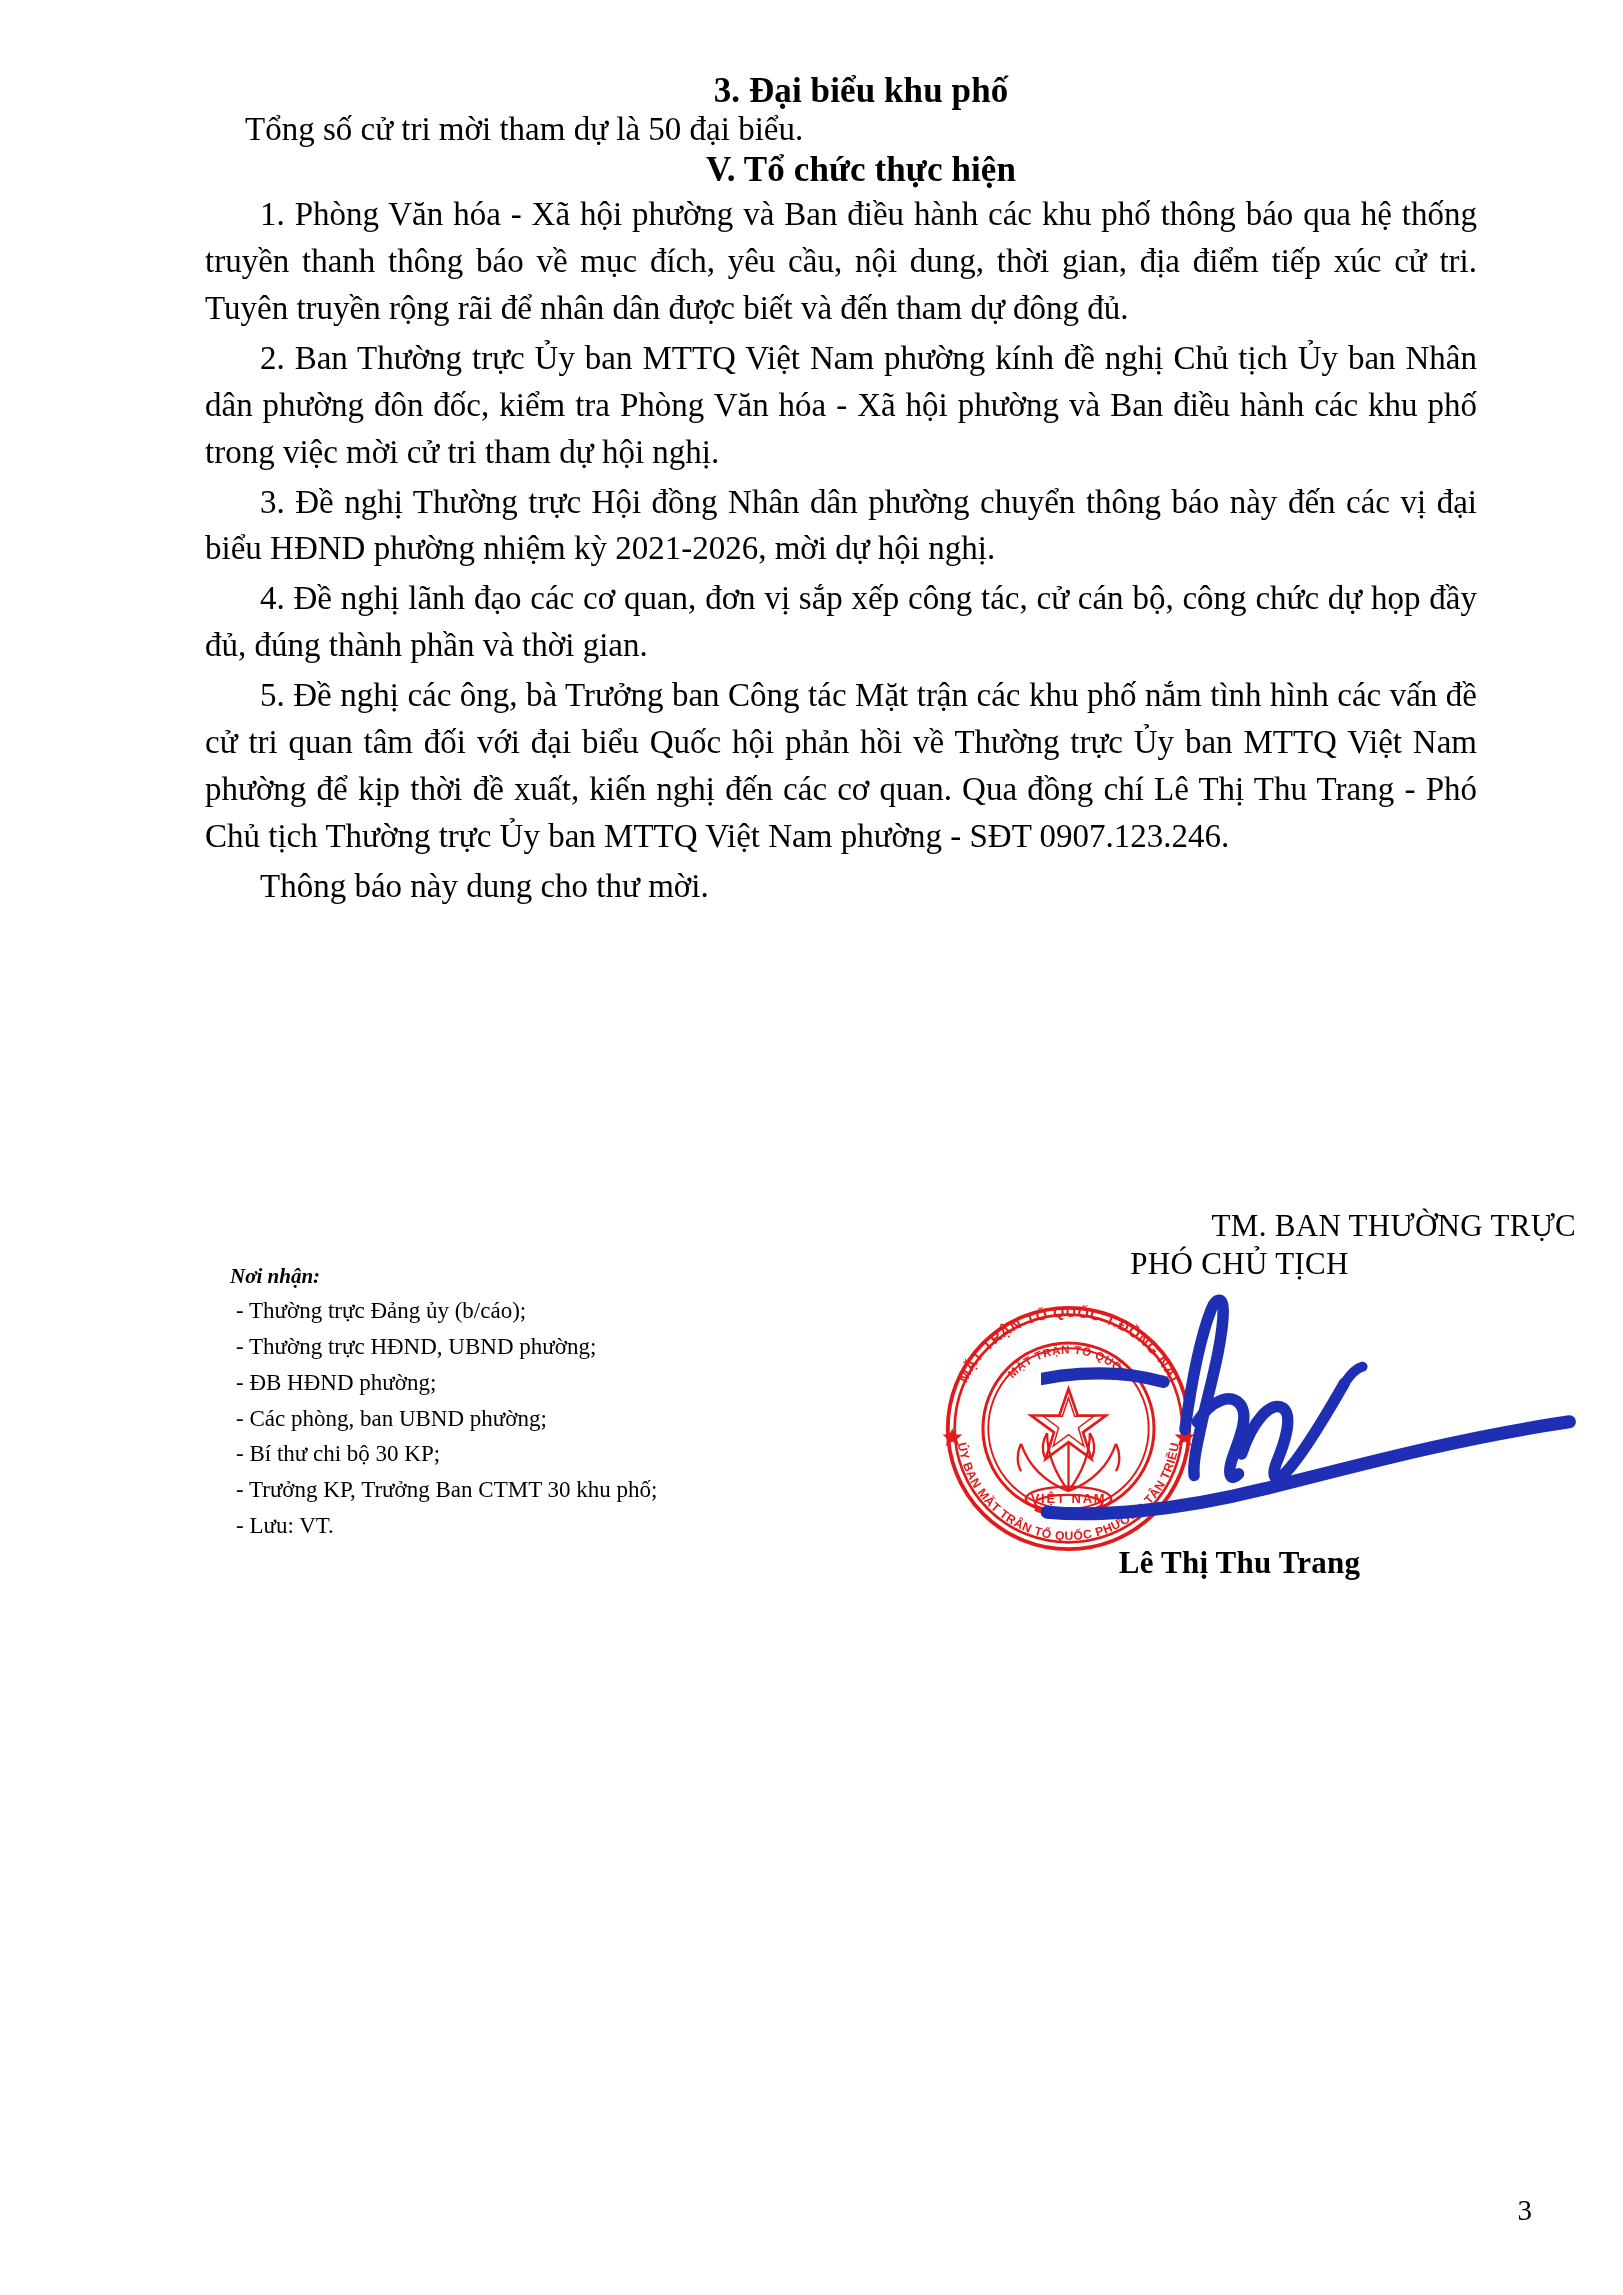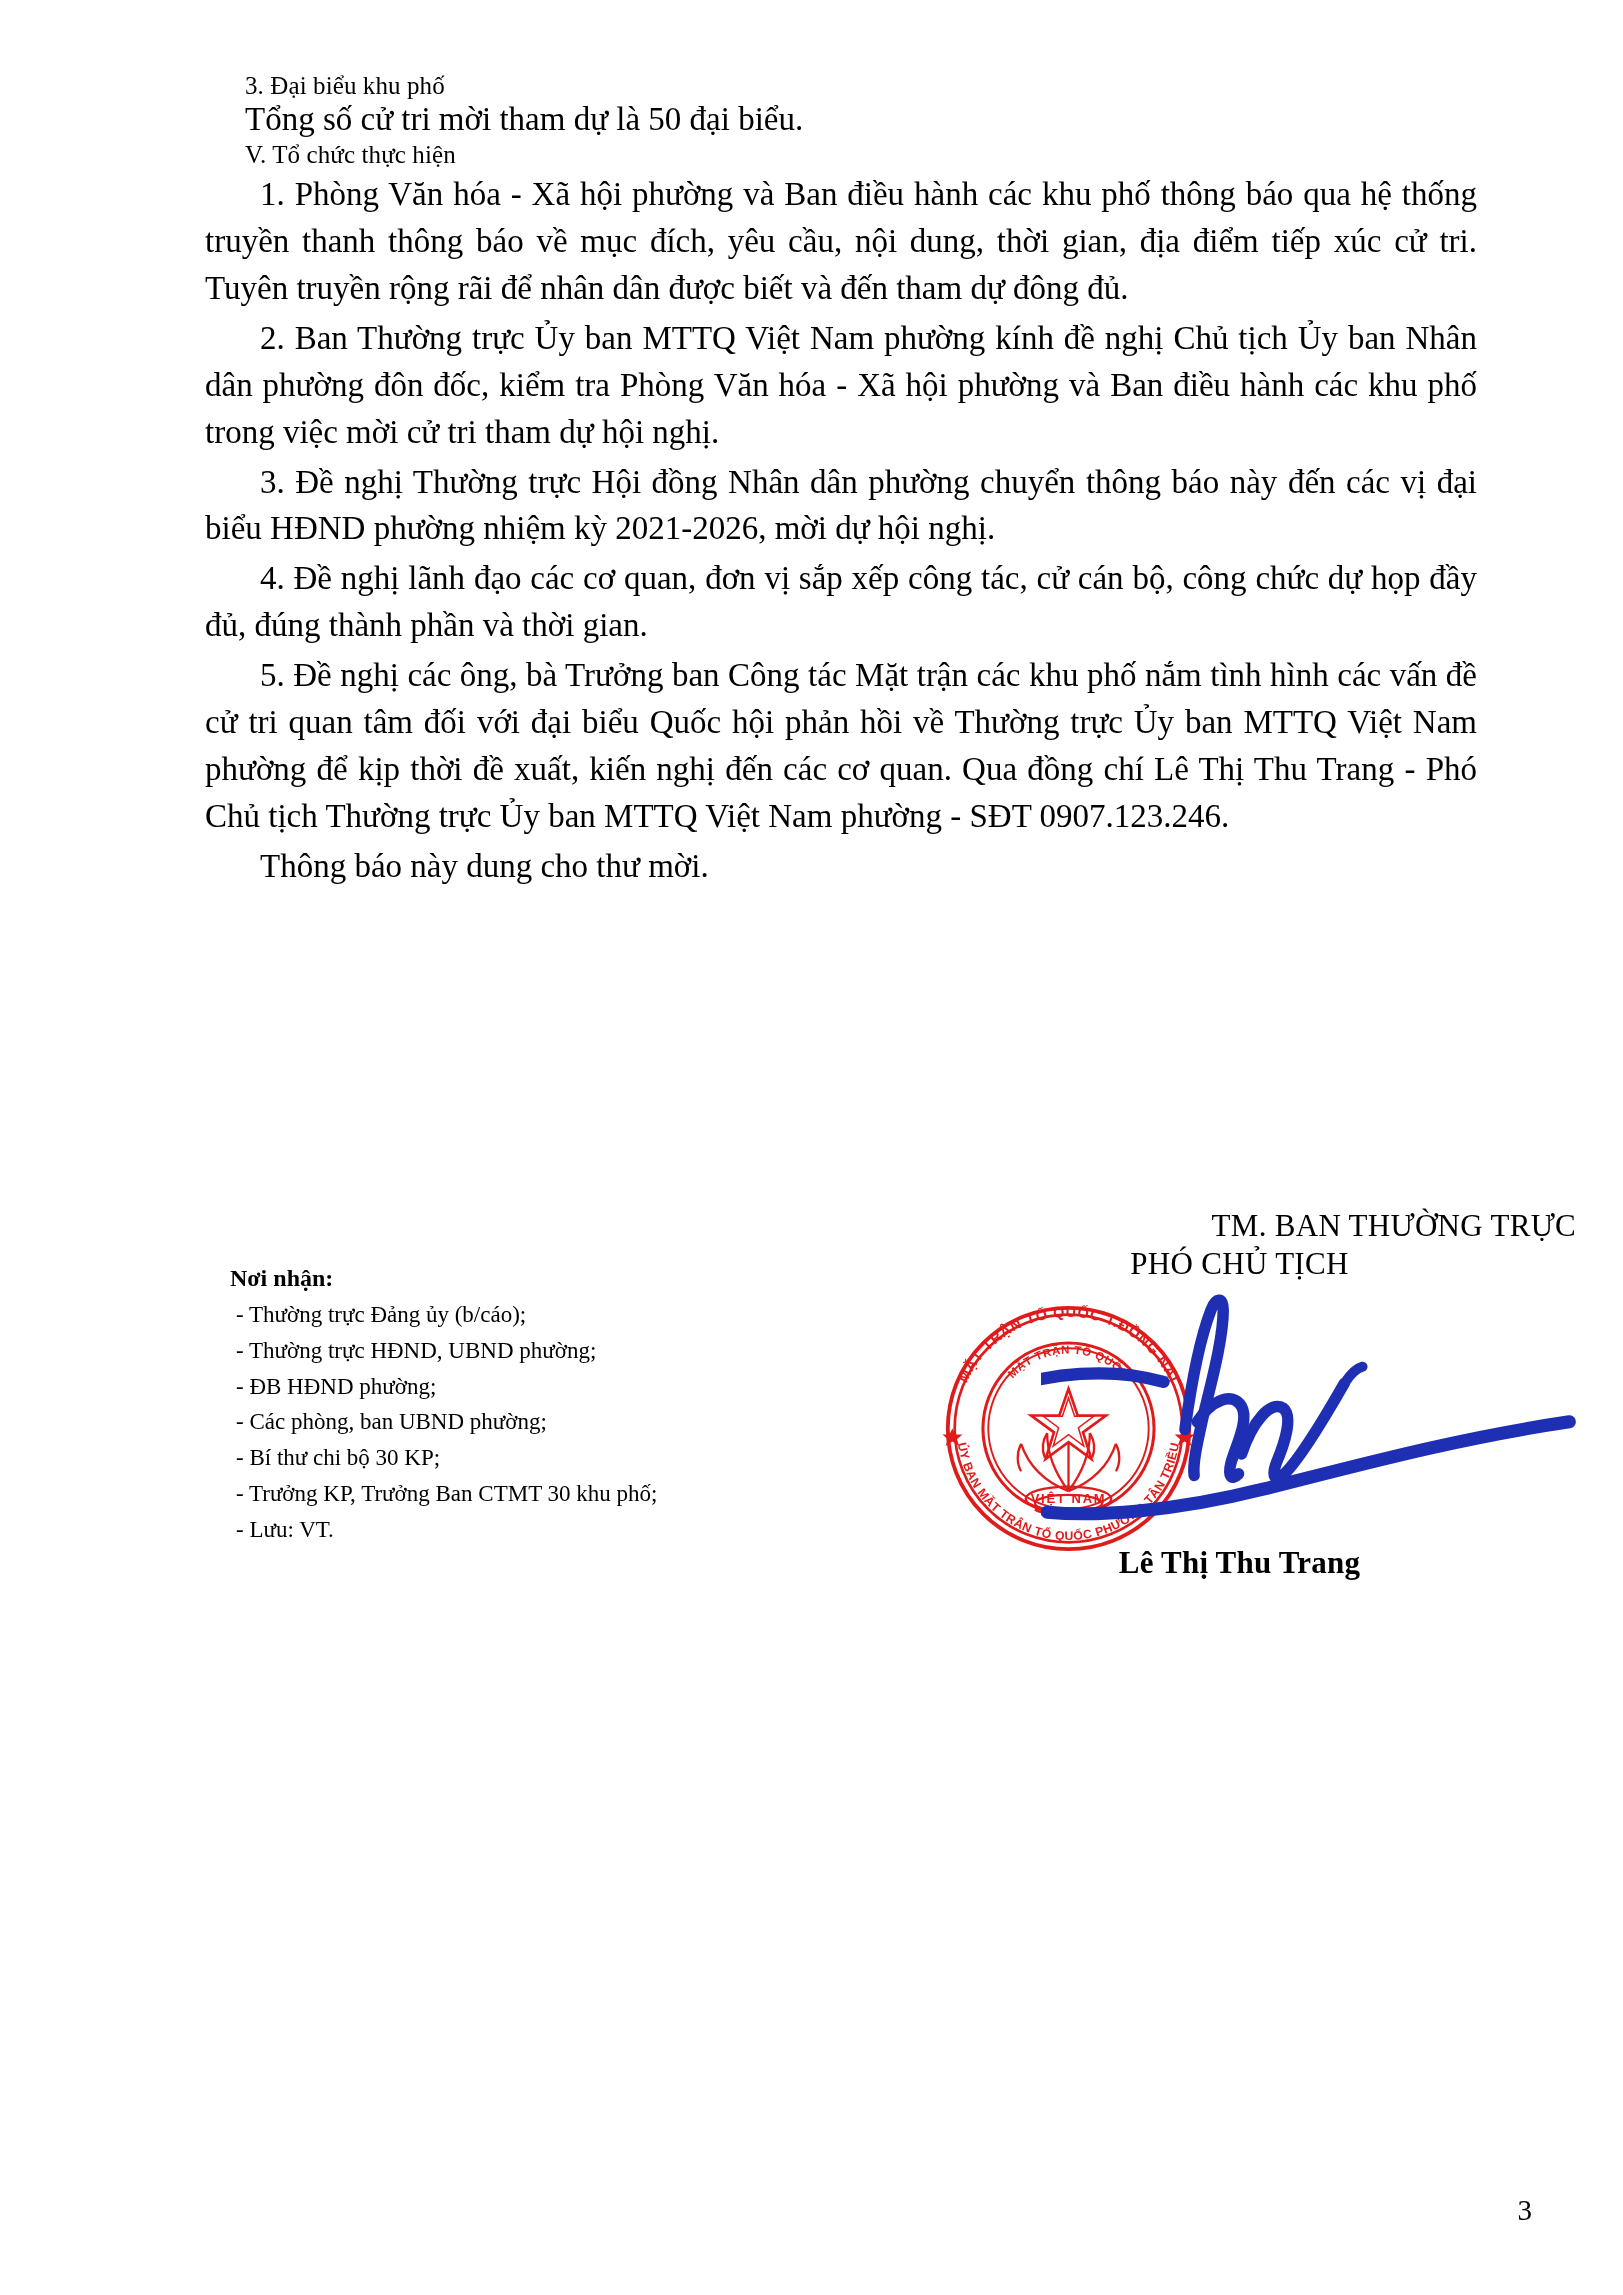--- a/index.html
+++ b/index.html
@@ -24,26 +24,27 @@
 
   
   .content {
     position: absolute;
     left: 205px;
     top: 73px;
     width: 1272px;
   }
 
   .heading {
-    font-weight: normal;
-    font-size: 25px;
+    font-weight: bold;
+    font-size: 35px;
     line-height: 1.0;
     margin: 0 0 4.6px 0;
     padding-left: 40px;
     letter-spacing: 0.1px;
+    text-align: center;
   }
   .heading.second { margin-top: 1px; }
 
   .plainline {
     font-size: 33px;
     line-height: 1.0;
     margin: 0 0 6.1px 0;
     padding-left: 40px;
   }
 
@@ -67,21 +68,22 @@
   }
 
   .recipients {
     position: absolute;
     left: 230px;
     top: 54px;
     width: 551px;
   }
   .recipients-title {
     font-weight: bold;
-    font-size: 24px;
+    font-style: italic;
+    font-size: 21px;
     line-height: 1.28;
     margin: 0 0 1.5px 0;
   }
   .recipients-item {
     font-size: 23px;
     line-height: 1.30;
     margin: 6px;
     white-space: nowrap;
   }
 

